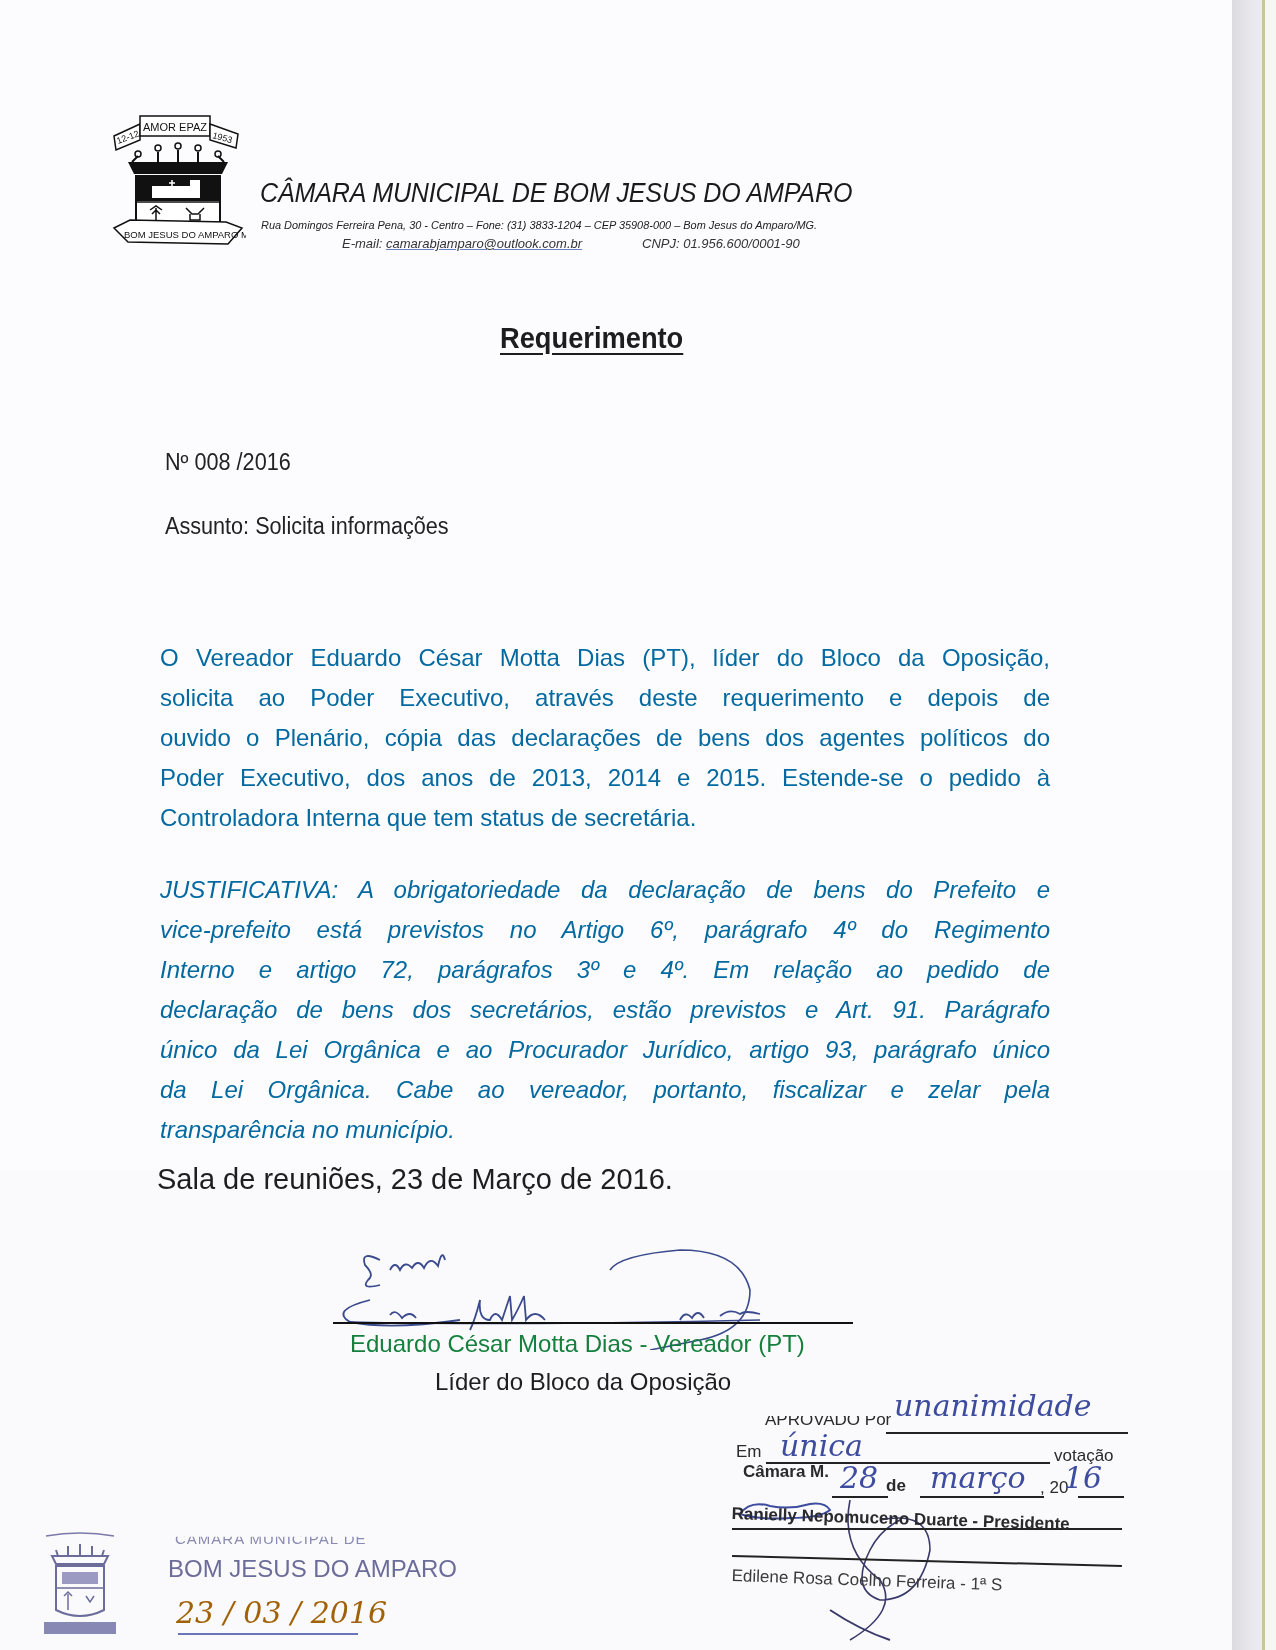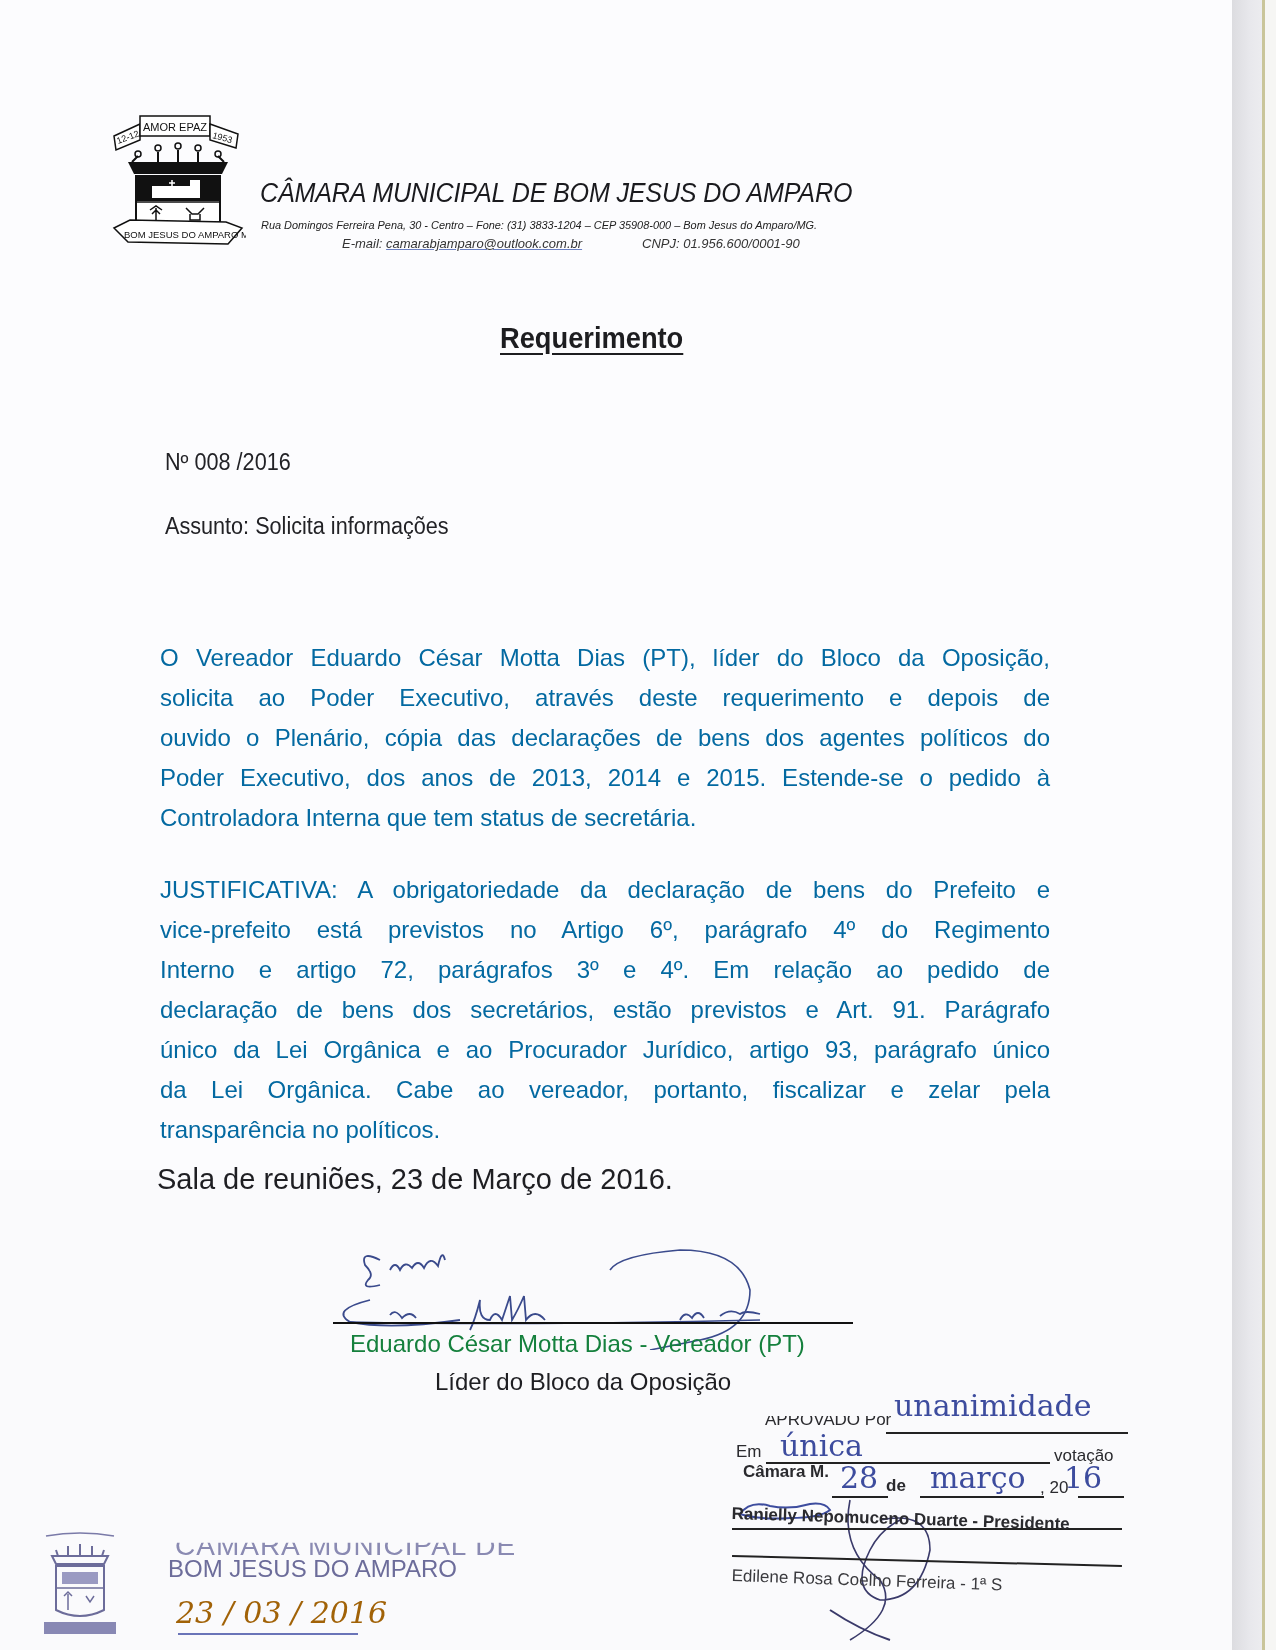--- a/index.html
+++ b/index.html
@@ -67,50 +67,50 @@
     .meta-subject { top: 513px; }
 
     .body-text {
       position: absolute; left: 160px; width: 890px;
       font-size: 24px; line-height: 40px; color: #0369a1;
       text-align: justify;
     }
     .body-text .line { display: block; text-align: justify; text-align-last: justify; white-space: nowrap; }
     .body-text .line.last { text-align-last: left; }
     .para1 { top: 638px; }
-    .para2 { top: 870px; }
+    .para2 { top: 870px; font-style: italic; }
 
     .closing {
       position: absolute; left: 157px; top: 1163px;
       font-size: 29px; color: #1e1e22;
     }
 
     
     .signature-svg { position: absolute; left: 320px; top: 1230px; width: 480px; height: 120px; }
     .signature-line { position: absolute; left: 333px; top: 1322px; width: 520px; height: 2px; background: #111; }
     .signer-name {
       position: absolute; left: 350px; top: 1330px; font-size: 24px; color: #15803d; white-space: nowrap;
     }
     .signer-role {
       position: absolute; left: 435px; top: 1368px; font-size: 24px; color: #1e1e22; white-space: nowrap;
     }
 
     
     .stamp { position: absolute; left: 760px; top: 1410px; width: 420px; height: 240px; font-family: "Liberation Sans", sans-serif; color: #2a2a2e; }
     .stamp .row { position: absolute; white-space: nowrap; font-weight: bold; font-size: 17px; }
     .stamp .hand {
-      position: absolute; font-family: "DejaVu Serif", serif; 
+      position: absolute; font-family: "DejaVu Serif", serif; font-style: italic;
       color: #3d4c9e; font-size: 30px; white-space: nowrap;
     }
     .stamp .uline { position: absolute; height: 2px; background: #222; }
     .stamp .plain { font-weight: normal; font-size: 17px; }
 
     
     .receipt { position: absolute; left: 40px; top: 1530px; width: 420px; height: 120px; }
-    .receipt .line1 { position: absolute; left: 135px; top: 0px; font-size: 28px; color: #8a8ab2; letter-spacing: 1px; white-space: nowrap; clip-path: inset(40% 0 0 0); }
+    .receipt .line1 { position: absolute; left: 135px; top: 0px; font-size: 15px; color: #8a8ab2; letter-spacing: 1px; white-space: nowrap; clip-path: inset(40% 0 0 0); }
     .receipt .line2 { position: absolute; left: 128px; top: 25px; font-size: 24px; color: #6c6c9a; white-space: nowrap; }
     .receipt .date { position: absolute; left: 136px; top: 65px; font-family: "DejaVu Serif", serif; font-style: italic; font-size: 30px; color: #a16207; white-space: nowrap; }
     .receipt .date-line { position: absolute; left: 138px; top: 103px; width: 180px; height: 2px; background: #6a74b8; }
     .receipt .crest-small { position: absolute; left: 0; top: 0; width: 80px; height: 110px; }
   </style>
 </head>
 <body>
 
 <div class="page">
 
@@ -162,21 +162,21 @@
     <span class="line last">Controladora Interna que tem status de secretária.</span>
   </div>
 
   <div class="body-text para2">
     <span class="line">JUSTIFICATIVA: A obrigatoriedade da declaração de bens do Prefeito e</span>
     <span class="line">vice-prefeito está previstos no Artigo 6º, parágrafo 4º do Regimento</span>
     <span class="line">Interno e artigo 72, parágrafos 3º e 4º. Em relação ao pedido de</span>
     <span class="line">declaração de bens dos secretários, estão previstos  e Art. 91. Parágrafo</span>
     <span class="line">único da Lei Orgânica e ao Procurador Jurídico, artigo 93, parágrafo único</span>
     <span class="line">da Lei Orgânica. Cabe ao vereador, portanto, fiscalizar e zelar pela</span>
-    <span class="line last">transparência no políticos.</span>
+    <span class="line last">transparência no município.</span>
   </div>
 
   <div class="closing">Sala de reuniões, 23 de Março de 2016.</div>
 
   <svg class="signature-svg" viewBox="0 0 480 120">
     <path d="M60 30 Q40 20 45 35 Q55 45 48 50 Q40 60 60 55 M70 40 Q75 30 80 40 Q85 30 92 38 Q98 28 104 38 Q110 25 118 36 Q122 18 125 30" fill="none" stroke="#3a4a8c" stroke-width="1.8"></path>
     <path d="M50 70 Q10 80 30 92 Q70 100 140 90 M70 85 Q75 78 82 88 Q90 80 96 88" fill="none" stroke="#3a4a8c" stroke-width="1.8"></path>
     <path d="M150 100 Q155 90 160 70 Q158 90 170 90 Q175 78 182 90 L190 66 L192 90 Q198 80 204 66 L206 90 Q215 78 225 90" fill="none" stroke="#3a4a8c" stroke-width="1.8"></path>
     <path d="M30 92 Q200 96 440 90" fill="none" stroke="#3a4a8c" stroke-width="1.5"></path>
     <path d="M290 40 Q300 25 360 20 Q420 20 430 60 Q430 100 380 110 Q340 118 330 120" fill="none" stroke="#3a4a8c" stroke-width="1.6"></path>

